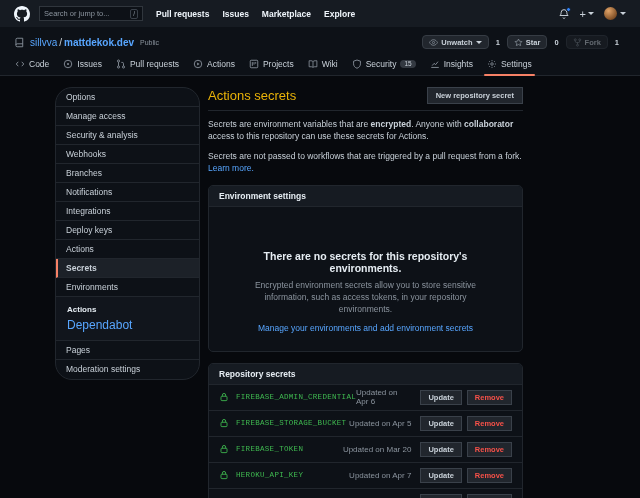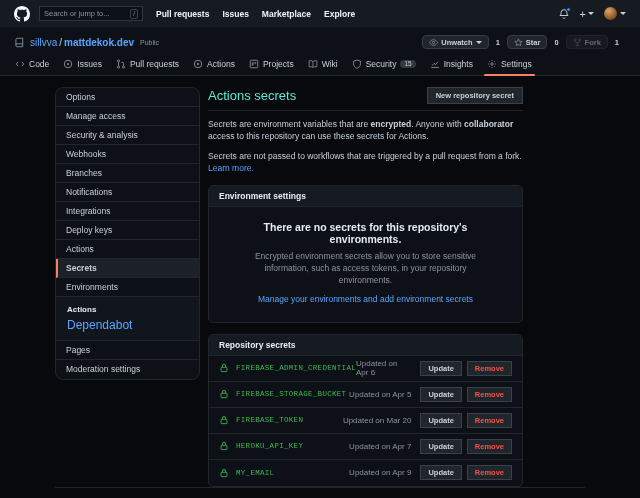--- a/index.html
+++ b/index.html
@@ -79,57 +79,57 @@
   }
 
   
   .page { flex:1 1 auto; padding-top:11px; }
   .container { width:530px; margin:0 auto; }
   .settings-row { display:flex; align-items:flex-start; }
 
   
   .sidebar {
     flex:0 0 145px; background:#0d1117; border:1px solid #21262d;
-    border-radius:8px; overflow:hidden;
+    border-radius:17px; overflow:hidden;
   }
   .side-item {
     height:19px; line-height:18px; padding:0 10px; font-size:8.5px;
     color:#c9d1d9; border-bottom:1px solid #21262d; cursor:pointer;
   }
   .side-item.selected {
     background:#1c2128; border-left:2px solid #f78166; padding-left:8px; font-weight:600;
   }
   .side-sub { background:#11151c; border-bottom:1px solid #21262d; padding:5px 0 6px 0; }
   .side-sub-active { font-size:8px; font-weight:700; color:#e6edf3; padding:3px 10px 2px 11px; cursor:pointer; }
   .side-sub-link { display:block; font-size:12px; color:#58a6ff; padding:2px 10px 2px 11px; cursor:pointer; }
   .side-item:last-child { border-bottom:none; }
 
   
   .main { flex:0 0 315px; margin-left:8px; }
   .page-head {
     display:flex; align-items:center; justify-content:space-between;
     padding-bottom:6px; border-bottom:1px solid #21262d;
   }
-  .page-head h2 { font-size:13px; font-weight:400; color:#5eead4; }
+  .page-head h2 { font-size:13px; font-weight:400; color:#eab308; }
   .btn {
     background:#21262d; border:1px solid #3a414a; border-radius:0;
     color:#c9d1d9; font-size:7.5px; font-weight:600; padding:3px 8px; cursor:pointer;
     font-family:"Liberation Sans", sans-serif;
   }
   .desc { font-size:8.5px; line-height:1.45; color:#c9d1d9; margin-top:7px; }
   .desc strong { font-weight:700; }
   .link { color:#58a6ff; cursor:pointer; }
 
   .box { margin-top:11px; border:1px solid #21262d; border-radius:5px; background:#0d1117; overflow:hidden; }
   .box-header {
     background:#161b22; border-bottom:1px solid #21262d;
     font-size:8.5px; font-weight:700; color:#e6edf3; padding:5px 10px;
   }
   .blankslate { text-align:center; padding:14px 18px 16px 18px; }
-  .blankslate h3 { font-size:10.5px; font-weight:700; color:#e6edf3; }
+  .blankslate h3 { font-size:10.5px; font-weight:700; color:#e6edf3;margin-top:29px; }
   .blankslate p { font-size:8.5px; color:#8b949e; line-height:1.4; margin:6px auto 0 auto; width:92%; }
   .blankslate .link { display:inline-block; font-size:8.5px; margin-top:7px; }
 
   .secret-row {
     display:flex; align-items:center; padding:0 10px; height:26px;
     border-bottom:1px solid #21262d;
   }
   .secret-row:last-child { border-bottom:none; }
   .lock-icon { color:#3fb950; margin-right:7px; }
   .secret-name {

